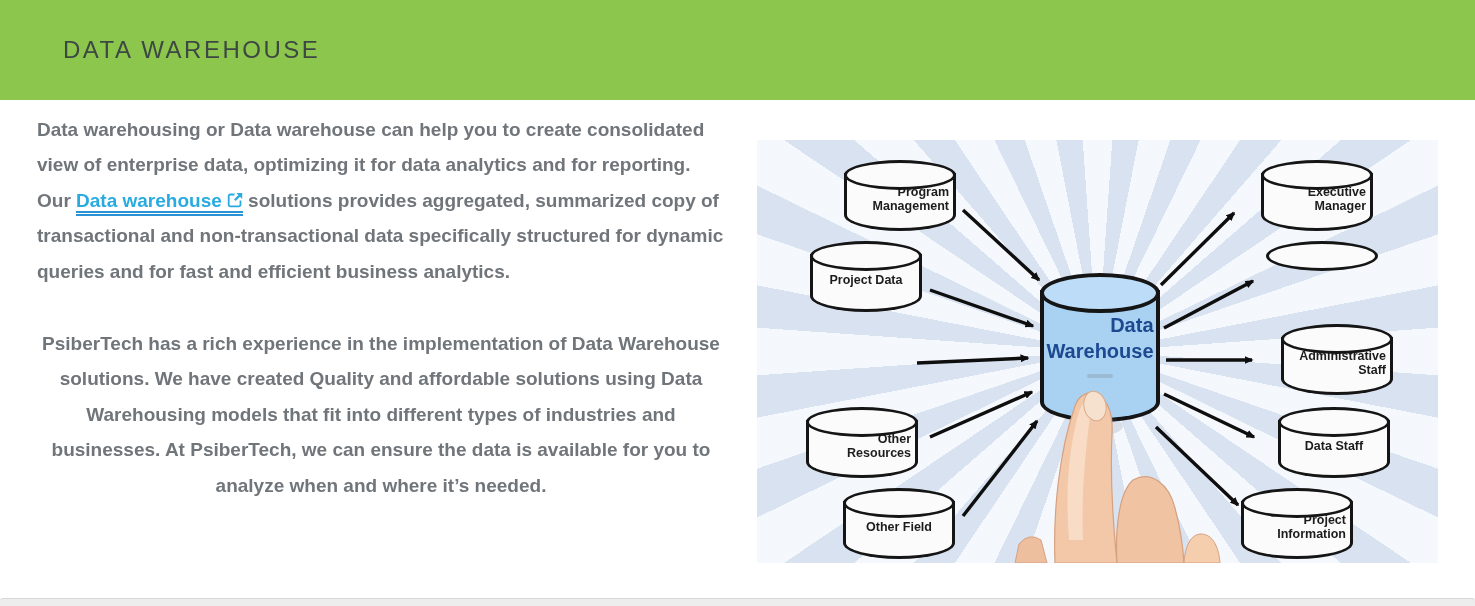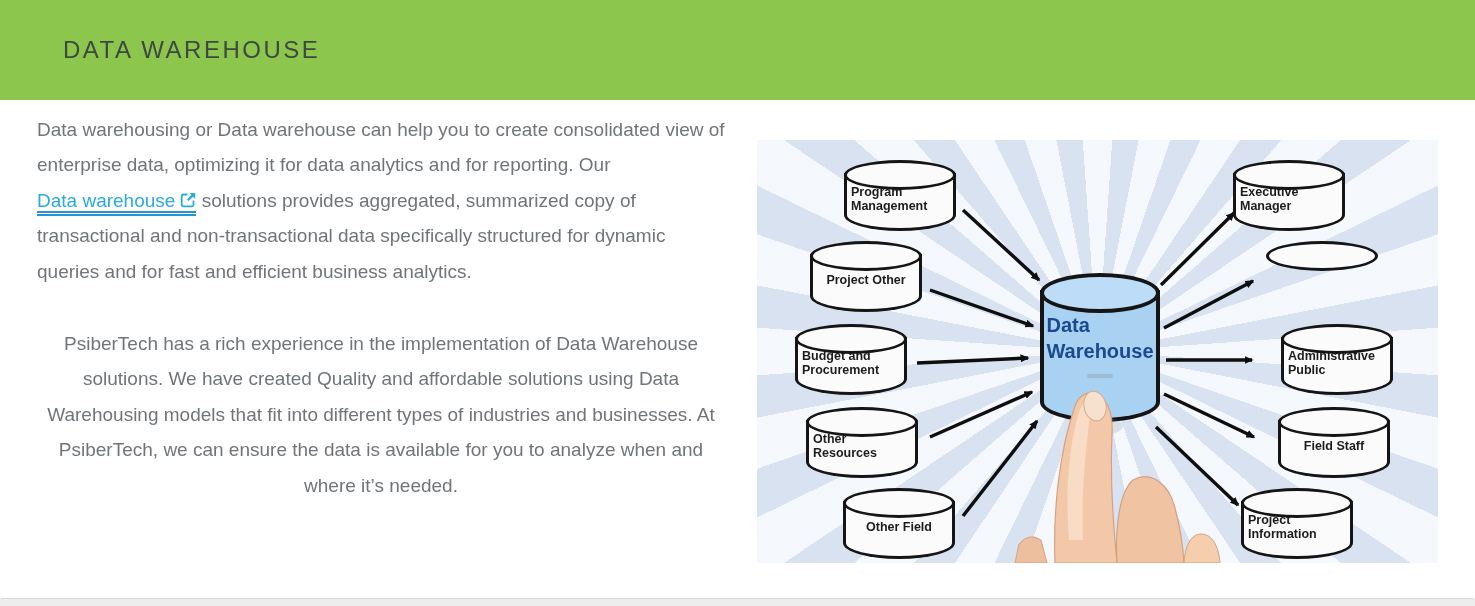--- a/index.html
+++ b/index.html
@@ -8,21 +8,21 @@
   .page { position: relative; width: 1475px; height: 606px; background: #ffffff; }
 
   
   .hdr { position: absolute; left: 0; top: 0; width: 1475px; height: 100px;
     background: #8cc64c; display: flex; align-items: center; }
   .hdr h1 { font-size: 24px; font-weight: 400; letter-spacing: 2.5px;
     color: #3e4843; margin-left: 63px; }
 
   
   .text-col { position: absolute; left: 37px; top: 112px; width: 688px;
-    color: #70757a; font-size: 19px; line-height: 35.4px; font-weight: 400; }
+    color: #70757a; font-size: 19px; line-height: 35.4px; font-weight: 700; }
   .text-col p + p { margin-top: 37px; text-align: center; }
   a.dw-link { color: #29abe2; text-decoration: none; cursor: pointer;
     border-bottom: 5px double #2a93d5; padding-bottom: 0px; white-space: nowrap; }
   .ext-icon { display: inline-block; width: 16px; height: 16px; margin-left: 5px;
     vertical-align: -1px; }
   .ext-icon svg { display: block; width: 16px; height: 16px; fill: #29abe2; }
 
   
   .figure { position: absolute; left: 757px; top: 140px; width: 681px; height: 423px;
     overflow: hidden;
@@ -34,21 +34,21 @@
   .arrows { z-index: 1; }
   .hand { z-index: 6; }
 
   
   .cyl { position: absolute; width: 112px; z-index: 3; }
   .cyl-top { position: relative; z-index: 2; height: 30px; background: #fbfbfb;
     border: 3px solid #151515; border-radius: 50%; margin-bottom: -17px; }
   .cyl-body { height: 58px; background: #fbfbfb; border: 3px solid #151515;
     border-top: none; border-radius: 0 0 56px 56px / 0 0 16px 16px;
     display: flex; align-items: center; justify-content: center;
-    text-align: left; padding: 4px 4px 8px; }
+    text-align: right; padding: 4px 4px 8px; }
   .cyl-label { font-size: 12.5px; line-height: 14px; font-weight: bold; color: #1c1c1c; }
 
   
   .center-cyl { position: absolute; left: 283px; top: 133px; width: 120px; z-index: 4; }
   .center-cyl .cyl-top { height: 40px; background: #bcdcf7; border-width: 4px;
     margin-bottom: -23px; }
   .center-cyl .cyl-body { height: 132px; background: #a9d2f2; border-width: 4px;
     border-radius: 0 0 60px 60px / 0 0 20px 20px; flex-direction: column;
     justify-content: flex-start; padding-top: 22px; }
   .center-label { font-size: 20px; line-height: 26px; font-weight: bold; color: #1c4990; }
@@ -100,61 +100,55 @@
 
     <div class="cyl" style="left:87px;top:20px">
       <div class="cyl-top"></div>
       <div class="cyl-body">
           <span class="cyl-label">Program Management</span>
         </div>
     </div>
     <div class="cyl" style="left:53px;top:101px">
       <div class="cyl-top"></div>
       <div class="cyl-body">
-          <span class="cyl-label">Project Other</span>
-        </div>
-    </div>
-    <div class="cyl" style="left:38px;top:184px">
-      <div class="cyl-top"></div>
-      <div class="cyl-body">
-          <span class="cyl-label">Budget and Procurement</span>
+          <span class="cyl-label">Project Data</span>
         </div>
     </div>
     <div class="cyl" style="left:49px;top:267px">
       <div class="cyl-top"></div>
       <div class="cyl-body">
           <span class="cyl-label">Other Resources</span>
         </div>
     </div>
     <div class="cyl" style="left:86px;top:348px">
       <div class="cyl-top"></div>
       <div class="cyl-body">
           <span class="cyl-label">Other Field</span>
         </div>
     </div>
 
-    <div class="cyl" style="left:476px;top:20px">
+    <div class="cyl" style="left:504px;top:20px">
       <div class="cyl-top"></div>
       <div class="cyl-body">
           <span class="cyl-label">Executive Manager</span>
         </div>
     </div>
     <div class="cyl" style="left:509px;top:101px">
       <div class="cyl-top"></div>
     </div>
     <div class="cyl" style="left:524px;top:184px">
       <div class="cyl-top"></div>
       <div class="cyl-body">
-          <span class="cyl-label">Administrative Public</span>
+          <span class="cyl-label">Administrative Staff</span>
         </div>
     </div>
     <div class="cyl" style="left:521px;top:267px">
       <div class="cyl-top"></div>
       <div class="cyl-body">
-          <span class="cyl-label">Field Staff</span>
+          <span class="cyl-label">Data Staff</span>
         </div>
     </div>
     <div class="cyl" style="left:484px;top:348px">
       <div class="cyl-top"></div>
       <div class="cyl-body">
           <span class="cyl-label">Project Information</span>
         </div>
     </div>
 
     <div class="cyl center-cyl">

